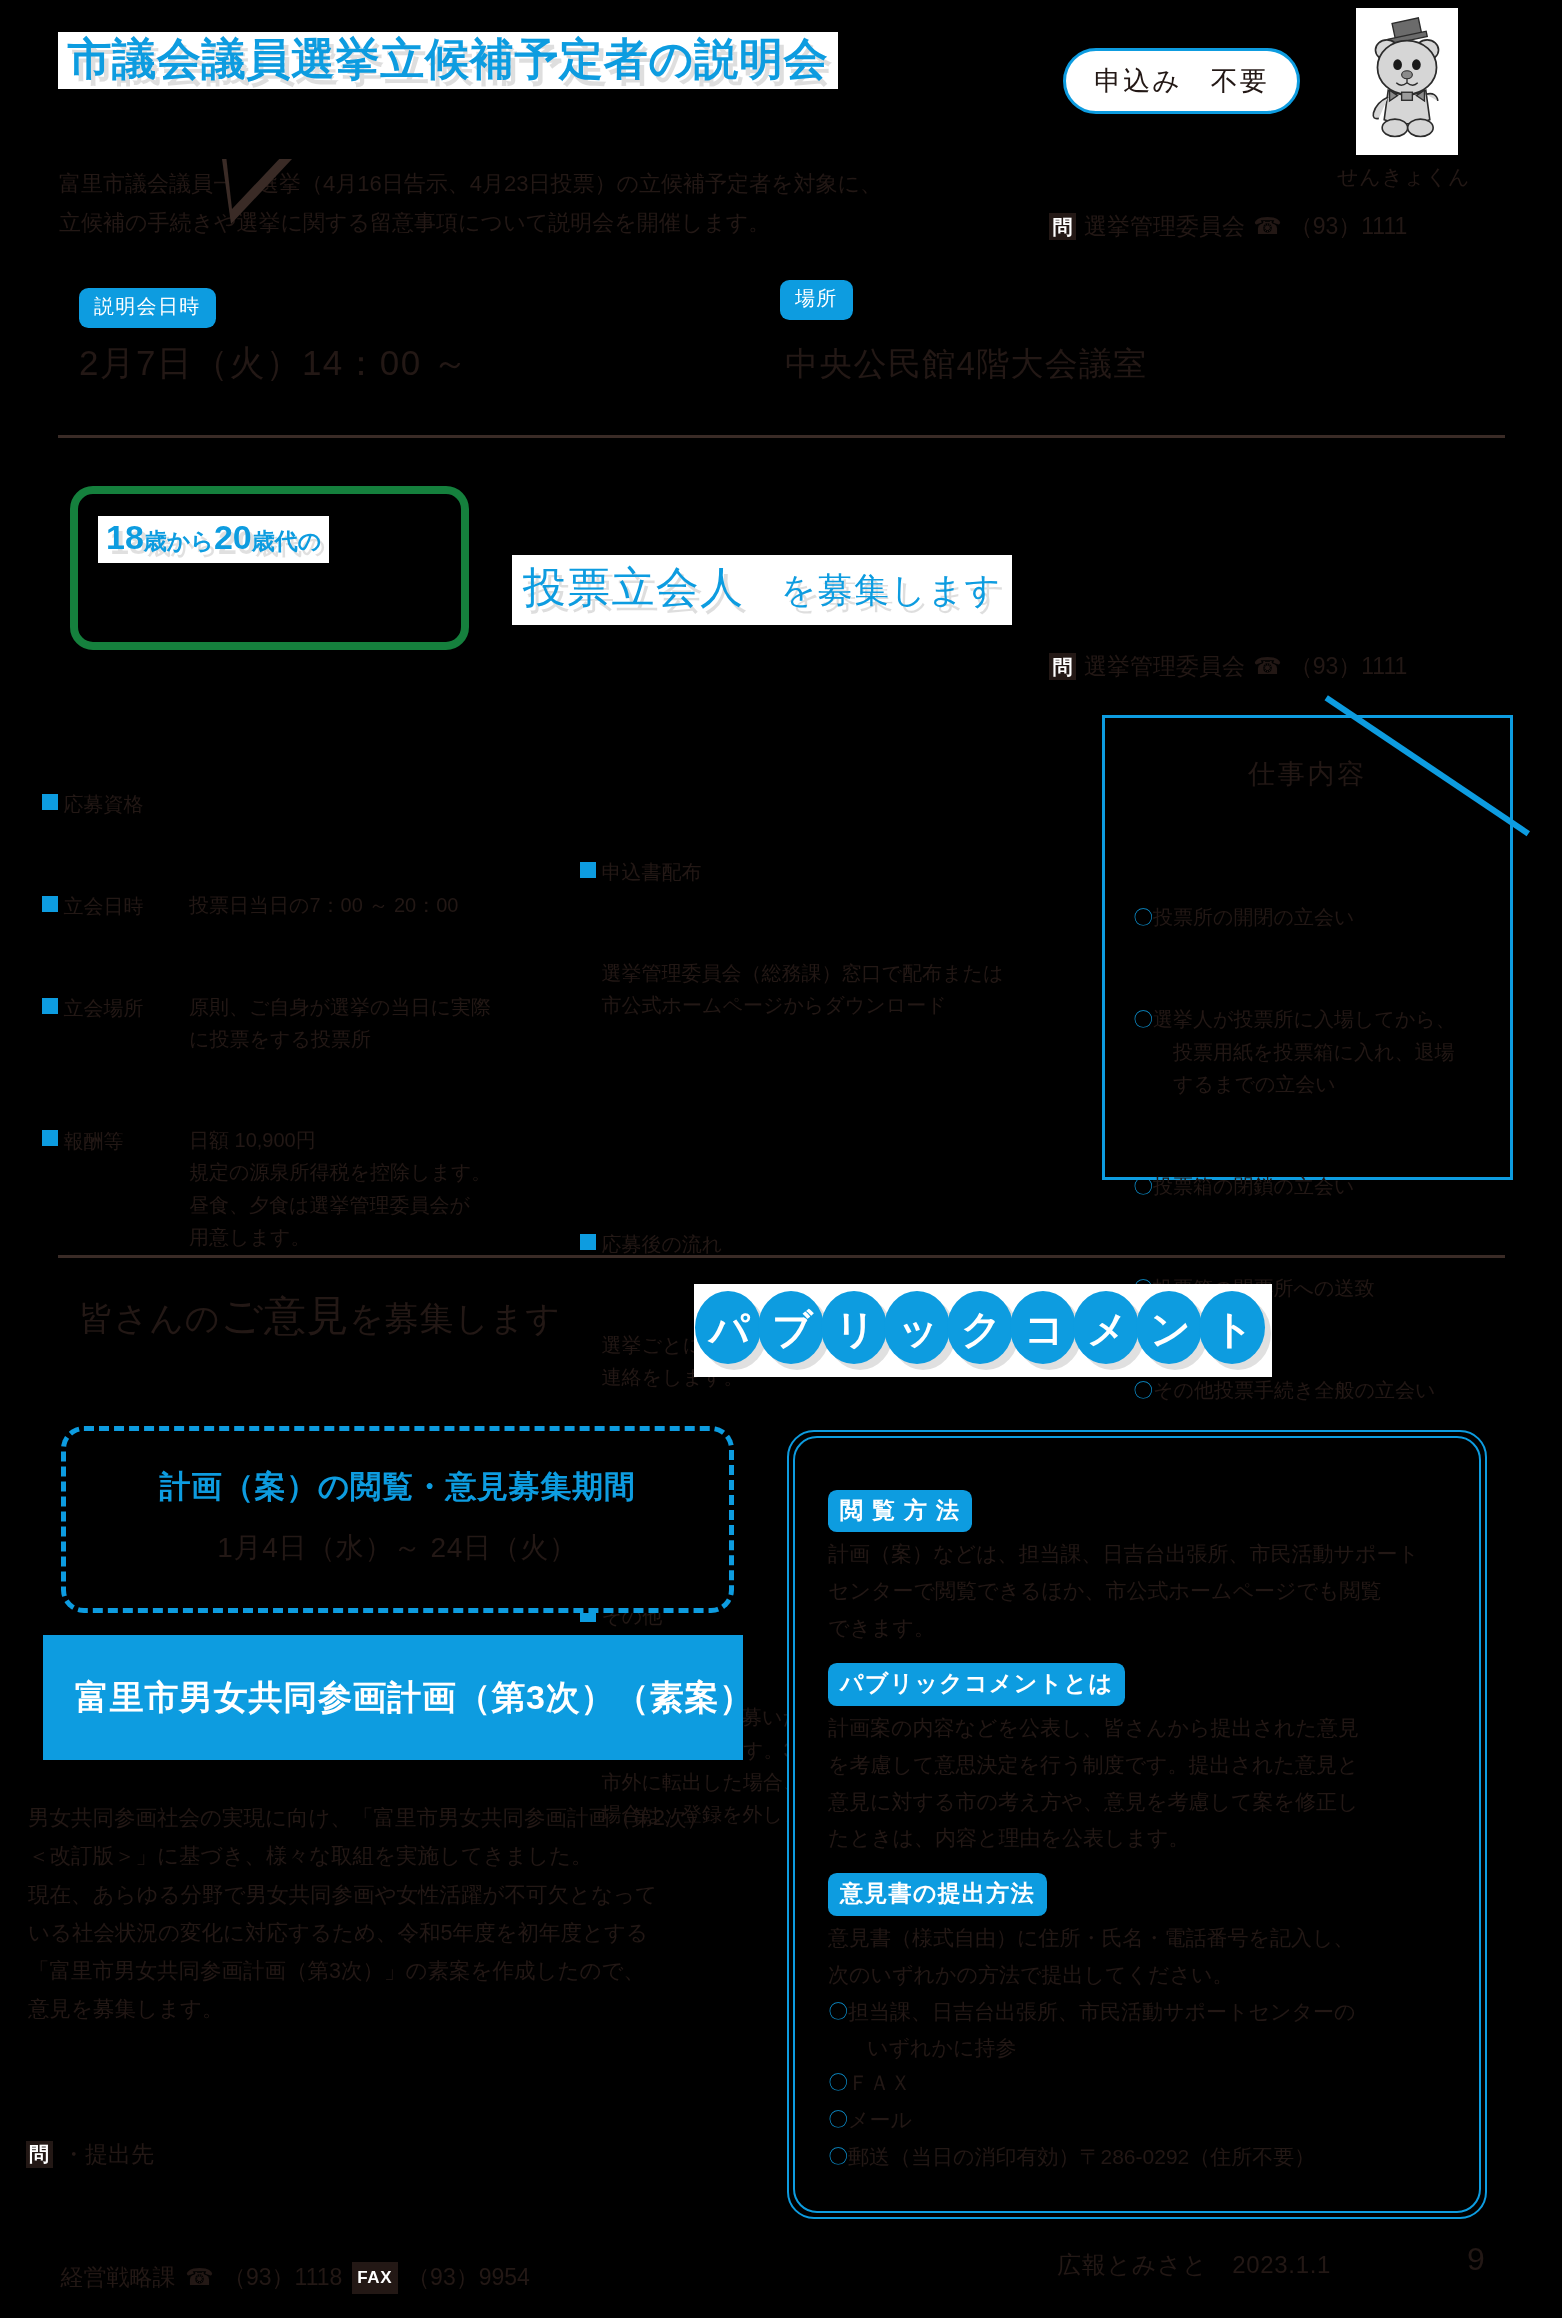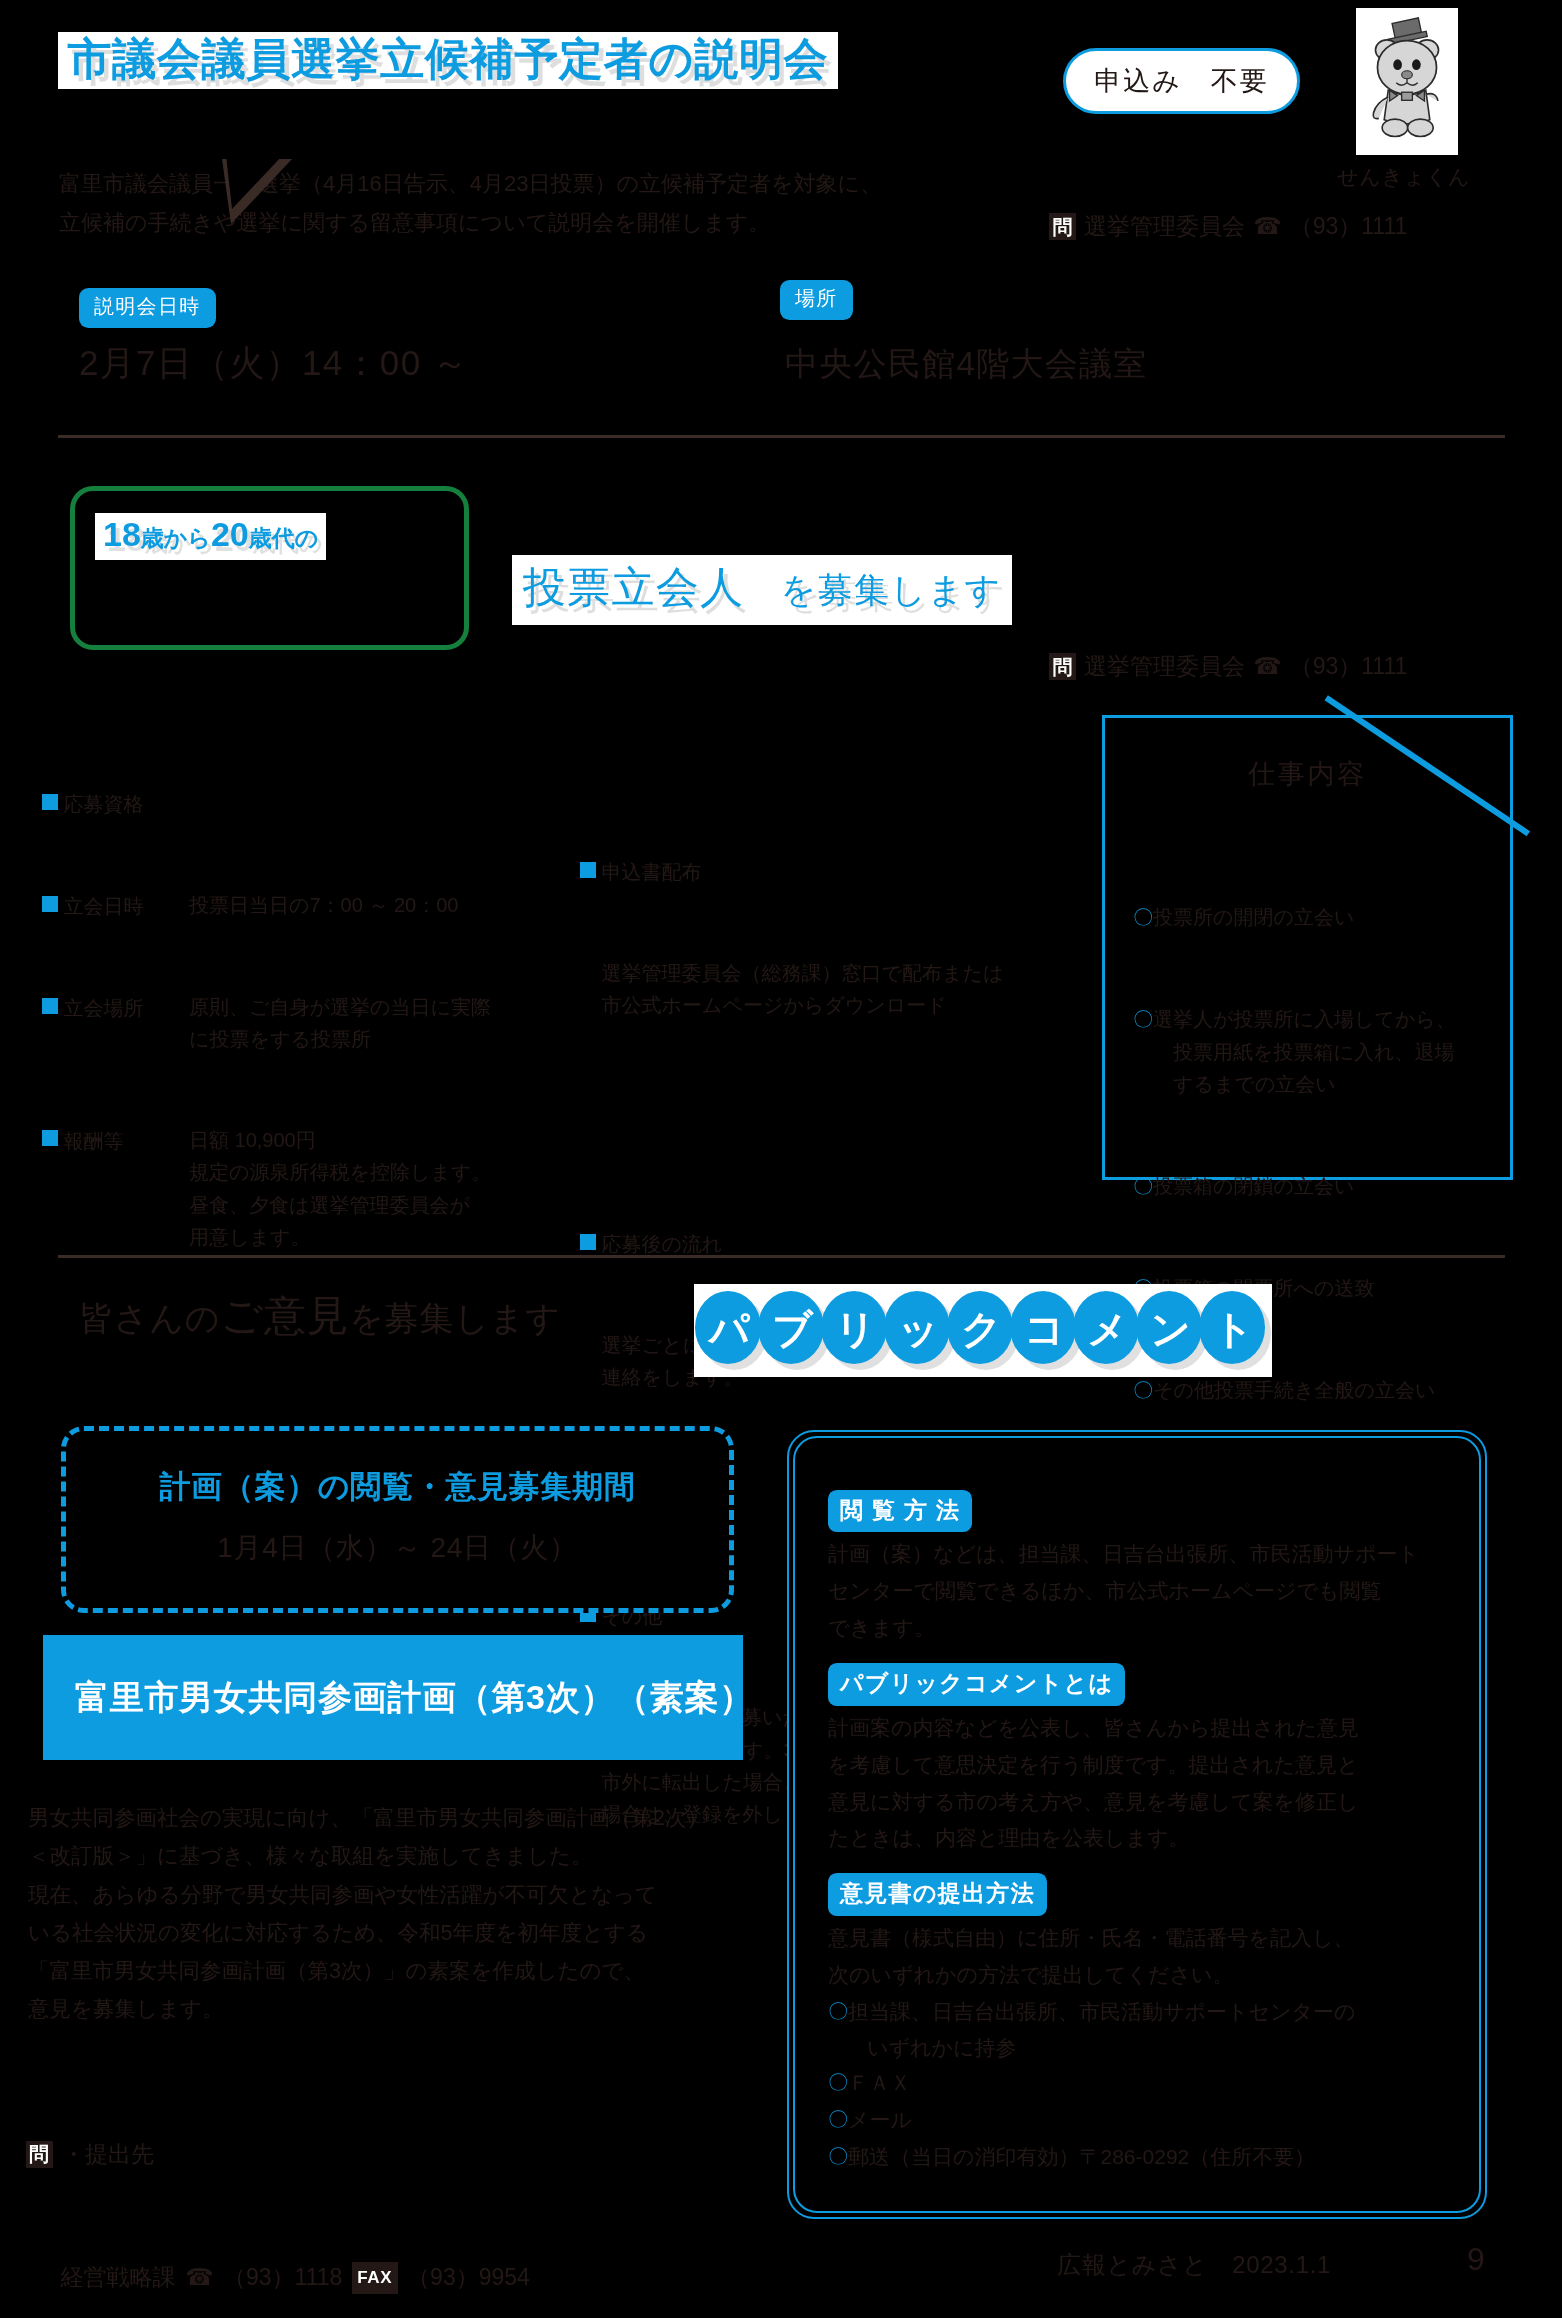--- a/index.html
+++ b/index.html
@@ -92,21 +92,21 @@
   #sec1-place-val    { left: 785px; top: 337px; font-size: 33px; letter-spacing: 1.3px; }
 
   
   #divider1 { left: 58px; top: 435px; width: 1447px; height: 3.4px; background: #3a2b26; }
   #divider2 { left: 58px; top: 1255px; width: 1447px; height: 3.4px; background: #3a2b26; }
 
   
   #bubble {
     left: 70px; top: 486px;
     width: 399px; height: 164px;
-    border: 5px solid #15803d;
+    border: 8px solid #15803d;
     border-radius: 23px;
     background: #000;
   }
   #bubble-inner {
     position: absolute; left: 20px; top: 21.5px;
     background: #ffffff; padding: 2.7px 8px 5.4px 8px;
   }
   #bubble-text {
     font-size: 34px; font-weight: bold; color: #0d9ce0;
     text-shadow: 4px 5.4px 0 rgba(0,0,0,0.12);

